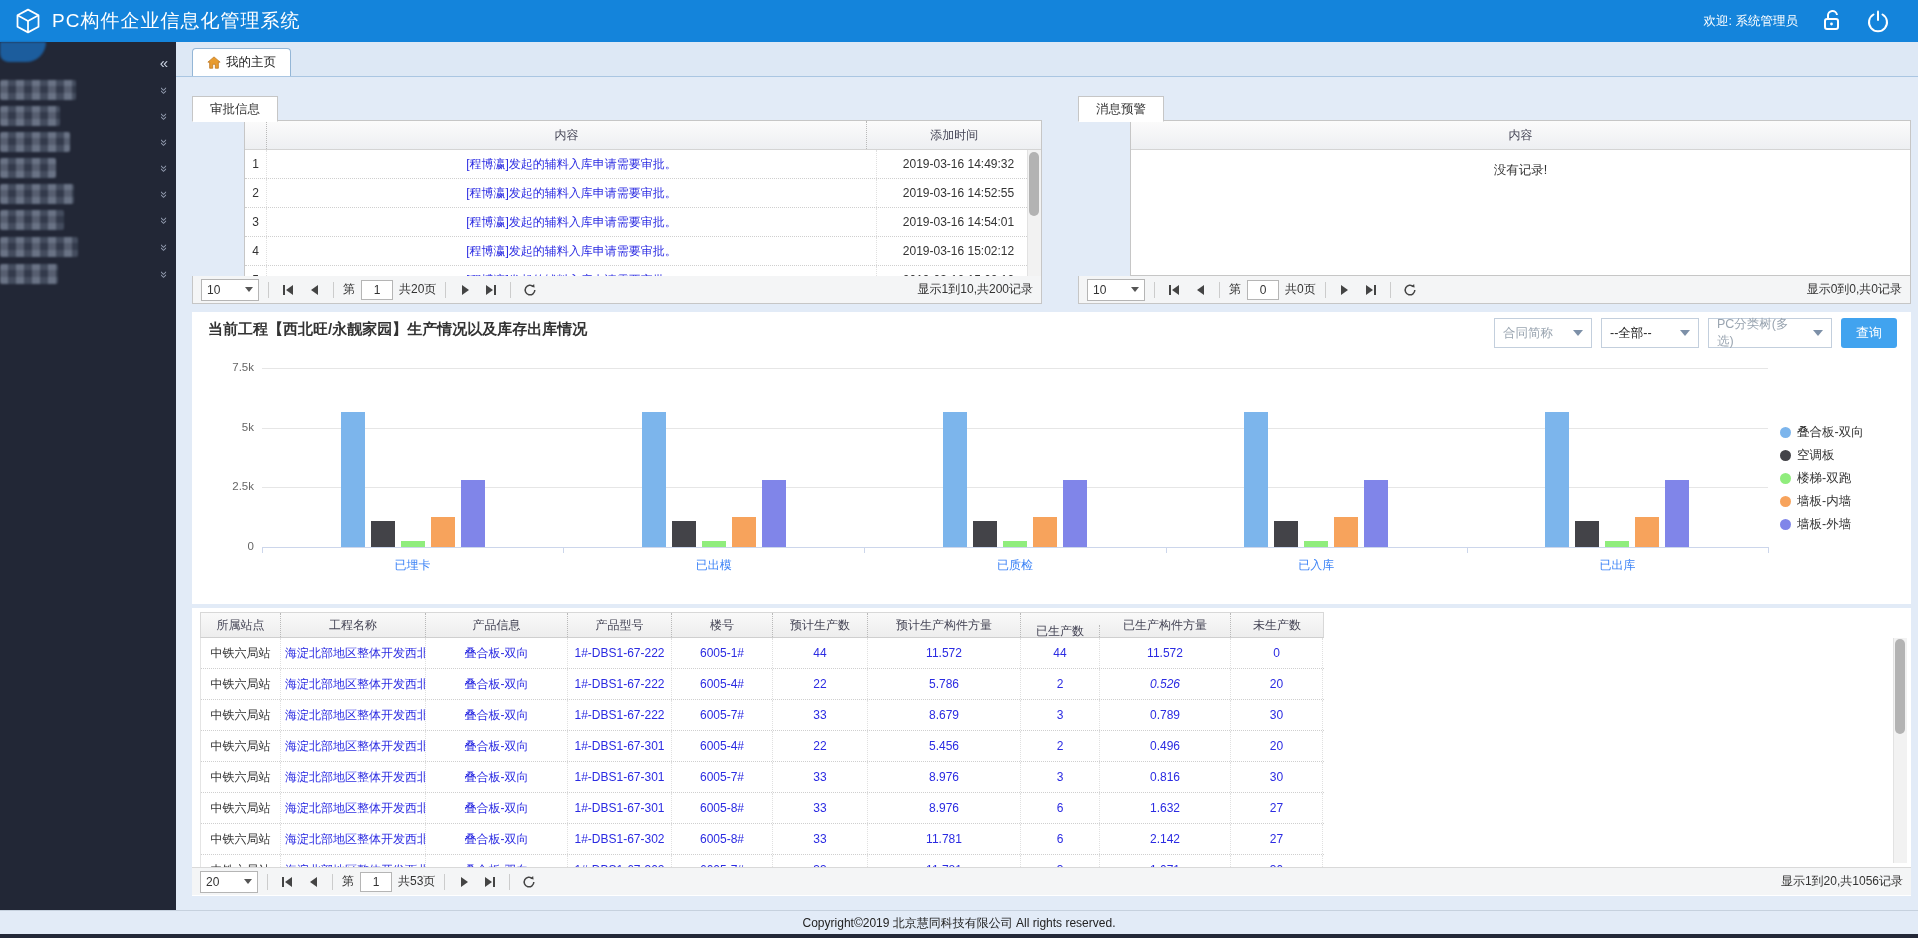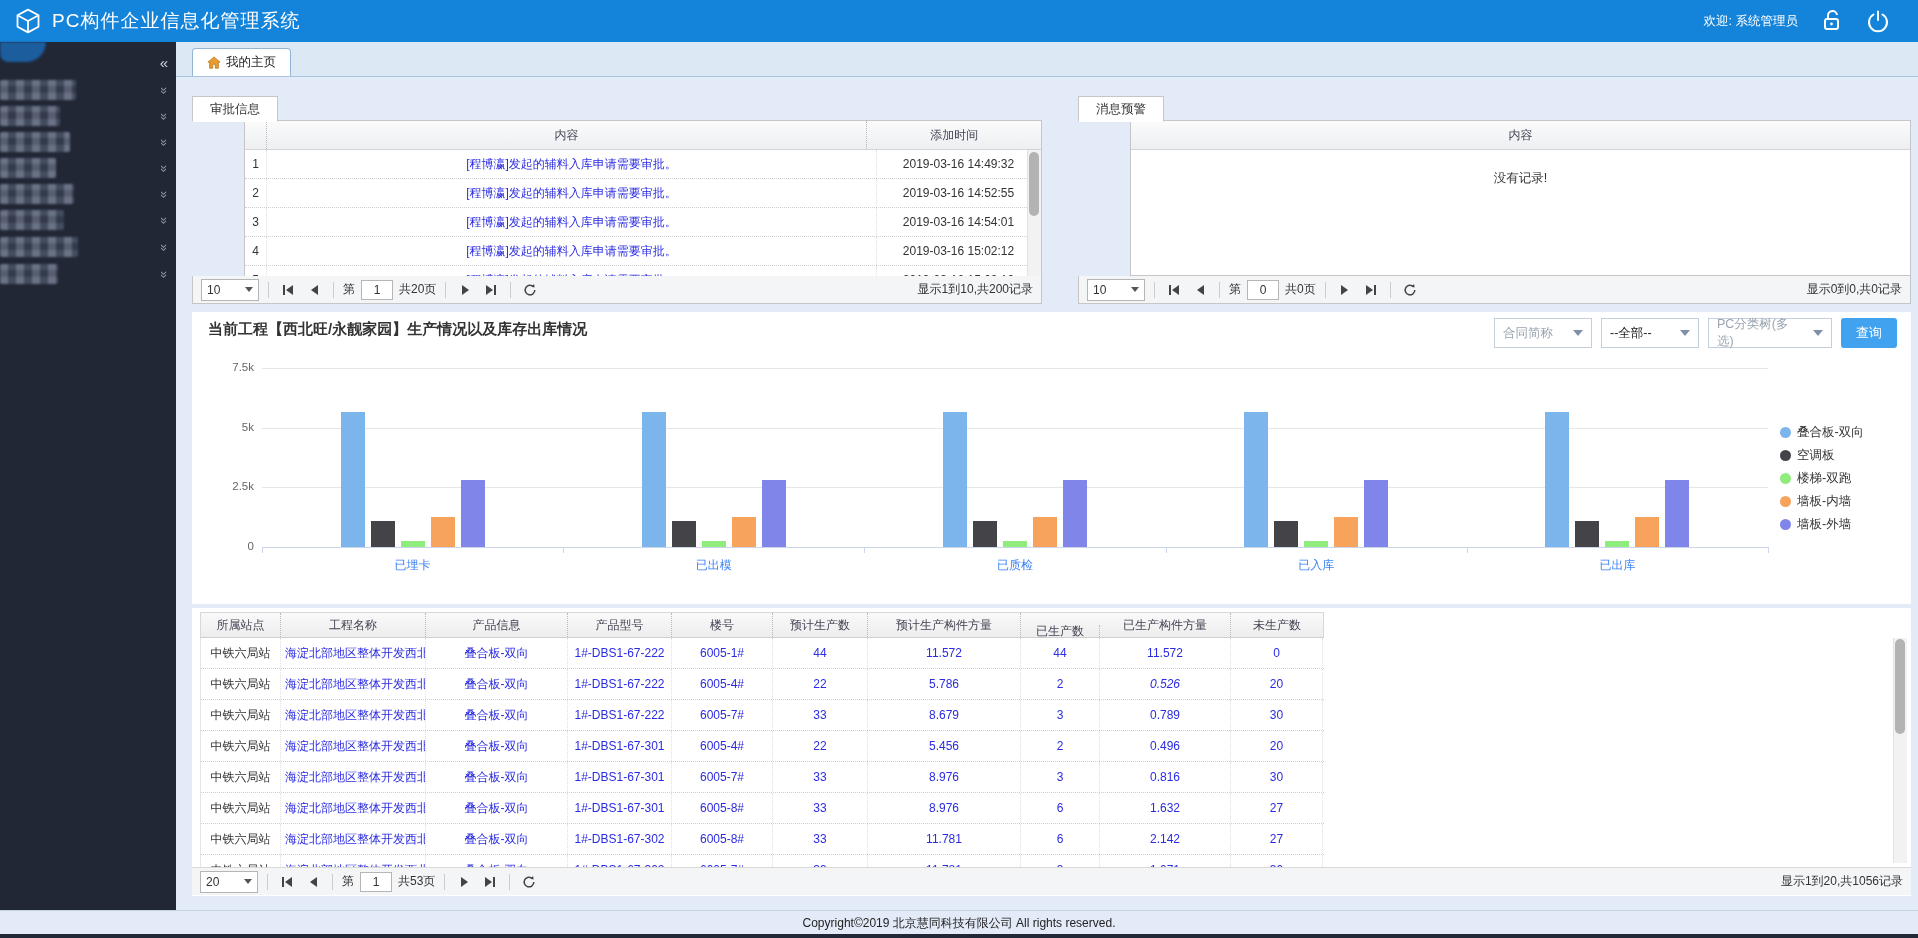--- a/index.html
+++ b/index.html
@@ -36,21 +36,21 @@
   .ghead{display:flex;background:linear-gradient(#fbfbfb,#edeff2);border-bottom:1px solid #d4d4d4;}
   .gh-cell{box-sizing:border-box;border-right:1px dotted #b9b9b9;display:flex;align-items:center;justify-content:center;font-size:12px;color:#445;}
   .gh-cell:last-child{border-right:none;}
   .gbody{position:relative;overflow:hidden;}
   .grow{display:flex;border-bottom:1px dotted #cfcfcf;background:#fff;}
   .gcell{box-sizing:border-box;border-right:1px dotted #e0e0e0;display:flex;align-items:center;justify-content:center;font-size:12px;color:#333;overflow:hidden;white-space:nowrap;}
   .gcell.al{justify-content:flex-start;padding-left:4px;}
   .gcell a,.linktext{color:var(--link,#2b2be2);text-decoration:none;cursor:pointer;}
   .vsb{position:absolute;right:0;top:0;bottom:0;width:13px;background:#f2f2f2;border-left:1px solid #e2e2e2;}
   .vsb .thumb{position:absolute;left:1px;width:10px;background:#b3b3b3;border-radius:5px;cursor:pointer;}
-  .empty-text{padding-top:20px;text-align:center;font-size:12.5px;color:#333;}
+  .empty-text{padding-top:12px;text-align:center;font-size:12.5px;color:#333;}
 
   
   .pager{position:absolute;left:0;right:0;height:28px;background:#f4f5f6;border:1px solid #c6c6c6;border-top:none;box-sizing:border-box;display:flex;align-items:center;justify-content:space-between;padding:0 8px;}
   .pg-left{display:flex;align-items:center;gap:6px;}
   .pg-select{width:46px;height:20px;background:#fff;border:1px solid #b5b5b5;display:flex;align-items:center;justify-content:space-between;padding:0 5px;font-size:12px;color:#333;cursor:pointer;}
   .caret{width:0;height:0;border-left:4px solid transparent;border-right:4px solid transparent;border-top:5px solid #555;}
   .pg-sep{width:1px;height:16px;background:#ccc;margin:0 3px;}
   .pg-btn{width:20px;height:20px;display:flex;align-items:center;justify-content:center;gap:1px;cursor:pointer;}
   .tri-l{width:0;height:0;border-top:5px solid transparent;border-bottom:5px solid transparent;border-right:7px solid #444;}
   .tri-r{width:0;height:0;border-top:5px solid transparent;border-bottom:5px solid transparent;border-left:7px solid #444;}

